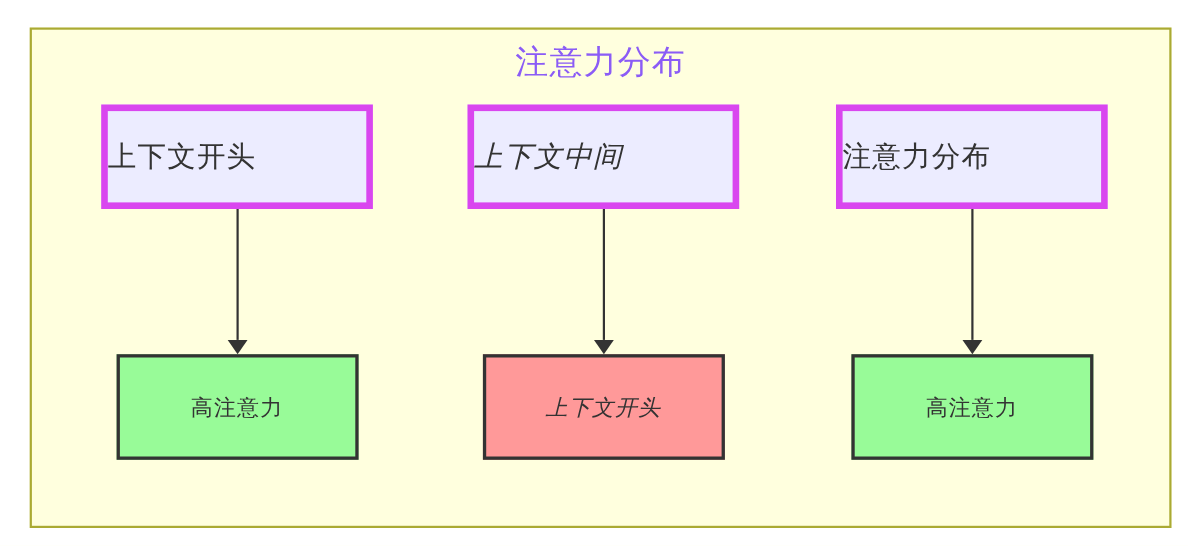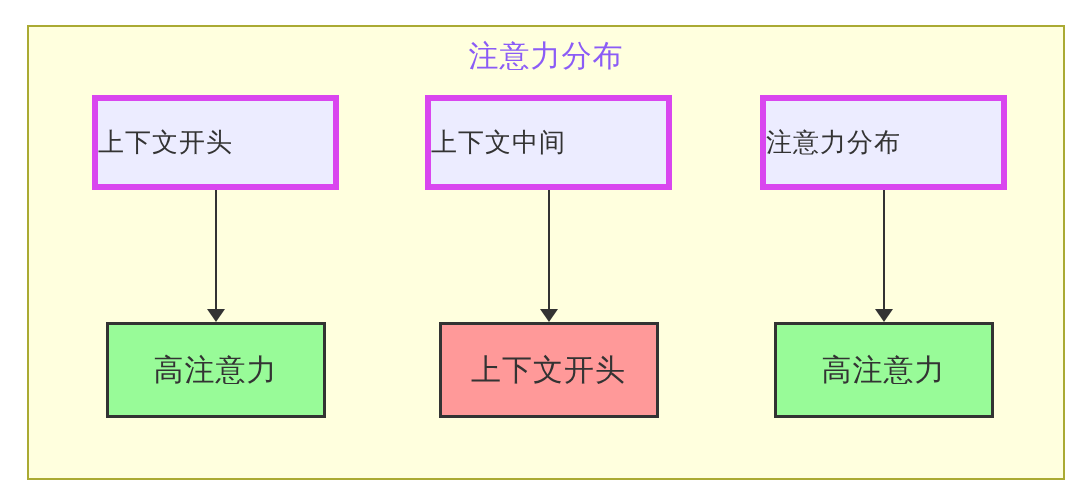--- a/index.html
+++ b/index.html
@@ -38,21 +38,21 @@
   }
   .column {
     position: absolute;
     top: 68px;
     width: 247px;
     display: flex;
     flex-direction: column;
     align-items: center;
   }
   .col-1 { left: 63px; }
-  .col-2 { left: 396px; }
+  .col-2 { left: 396px; font-style: italic; }
   .col-3 { left: 731px; }
   .source-box {
     width: 100%;
     height: 95px;
     box-sizing: border-box;
     background: #ECECFF;
     border: 6px solid #d946ef;
     display: flex;
     align-items: center;
     justify-content: flex-start;
@@ -79,21 +79,21 @@
     border-top: 13px solid #333333;
   }
   .target-box {
     width: 220px;
     height: 96px;
     box-sizing: border-box;
     border: 3px solid #333333;
     display: flex;
     align-items: center;
     justify-content: center;
-    font-size: 30px;
+    font-size: 20px;
     color: #333333;
     letter-spacing: 1px;
   }
 </style>
 </head>
 <body>
 
 <div class="canvas">
   <div class="diagram-container">
 

